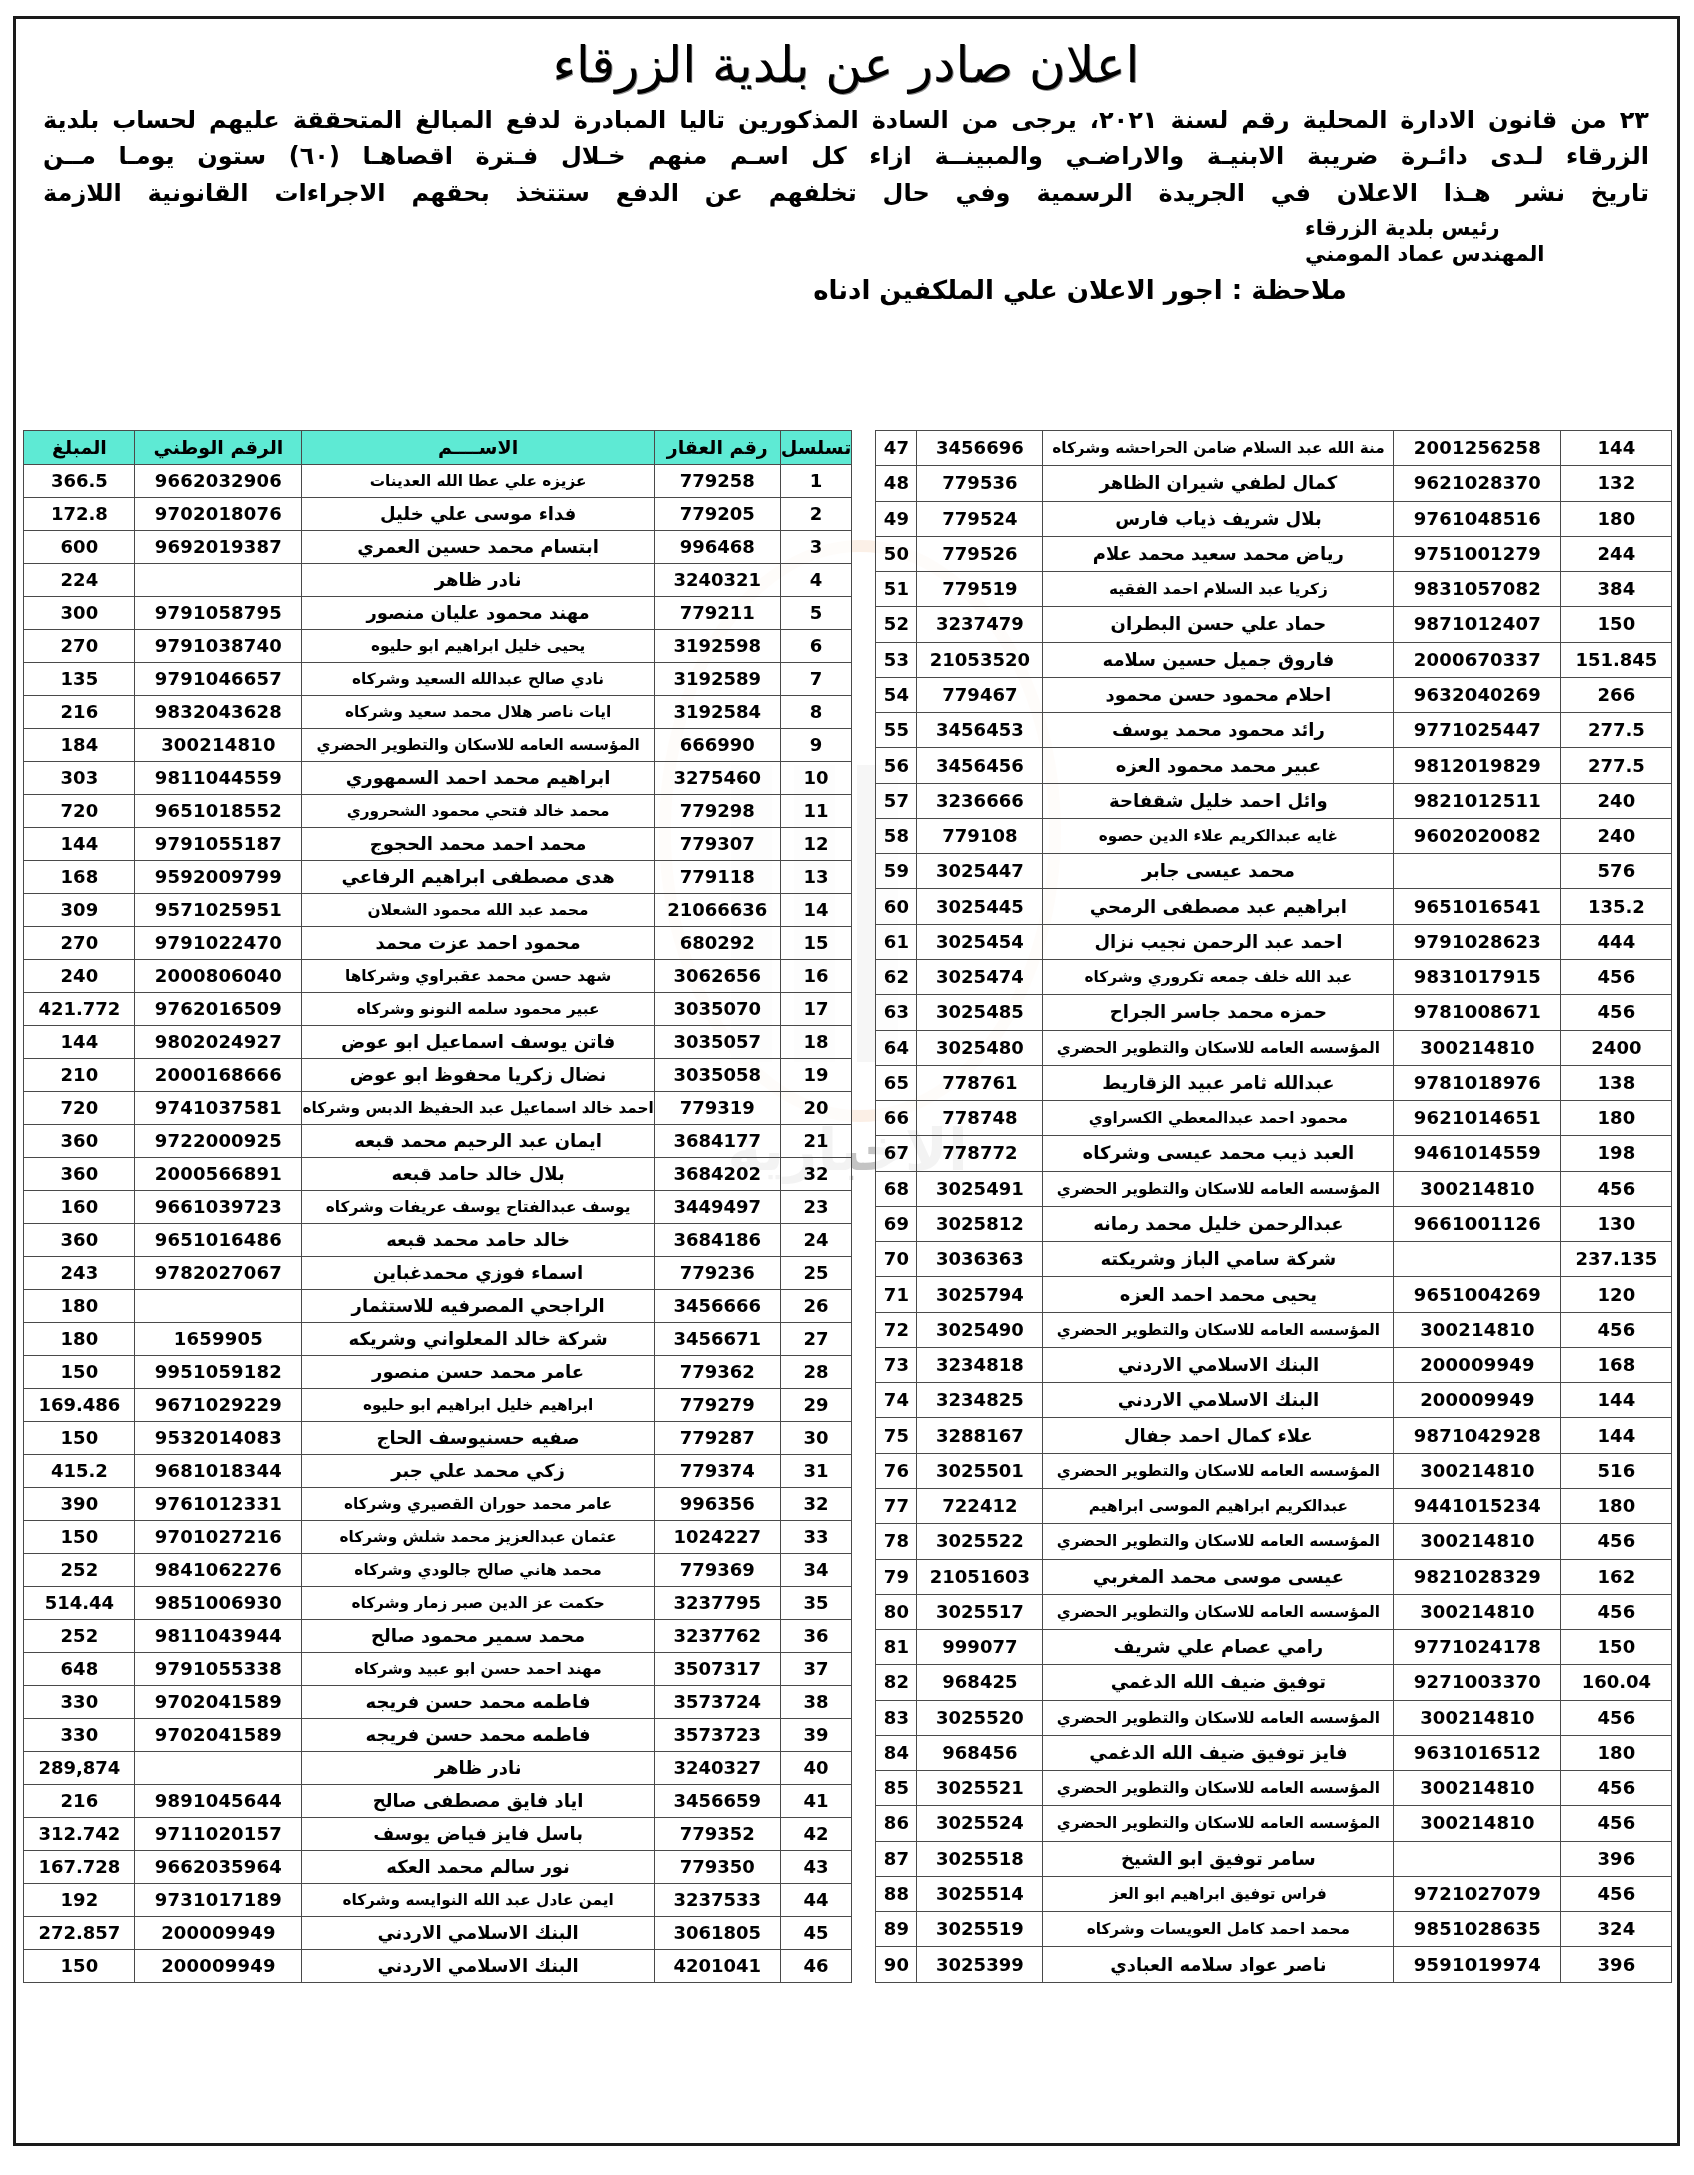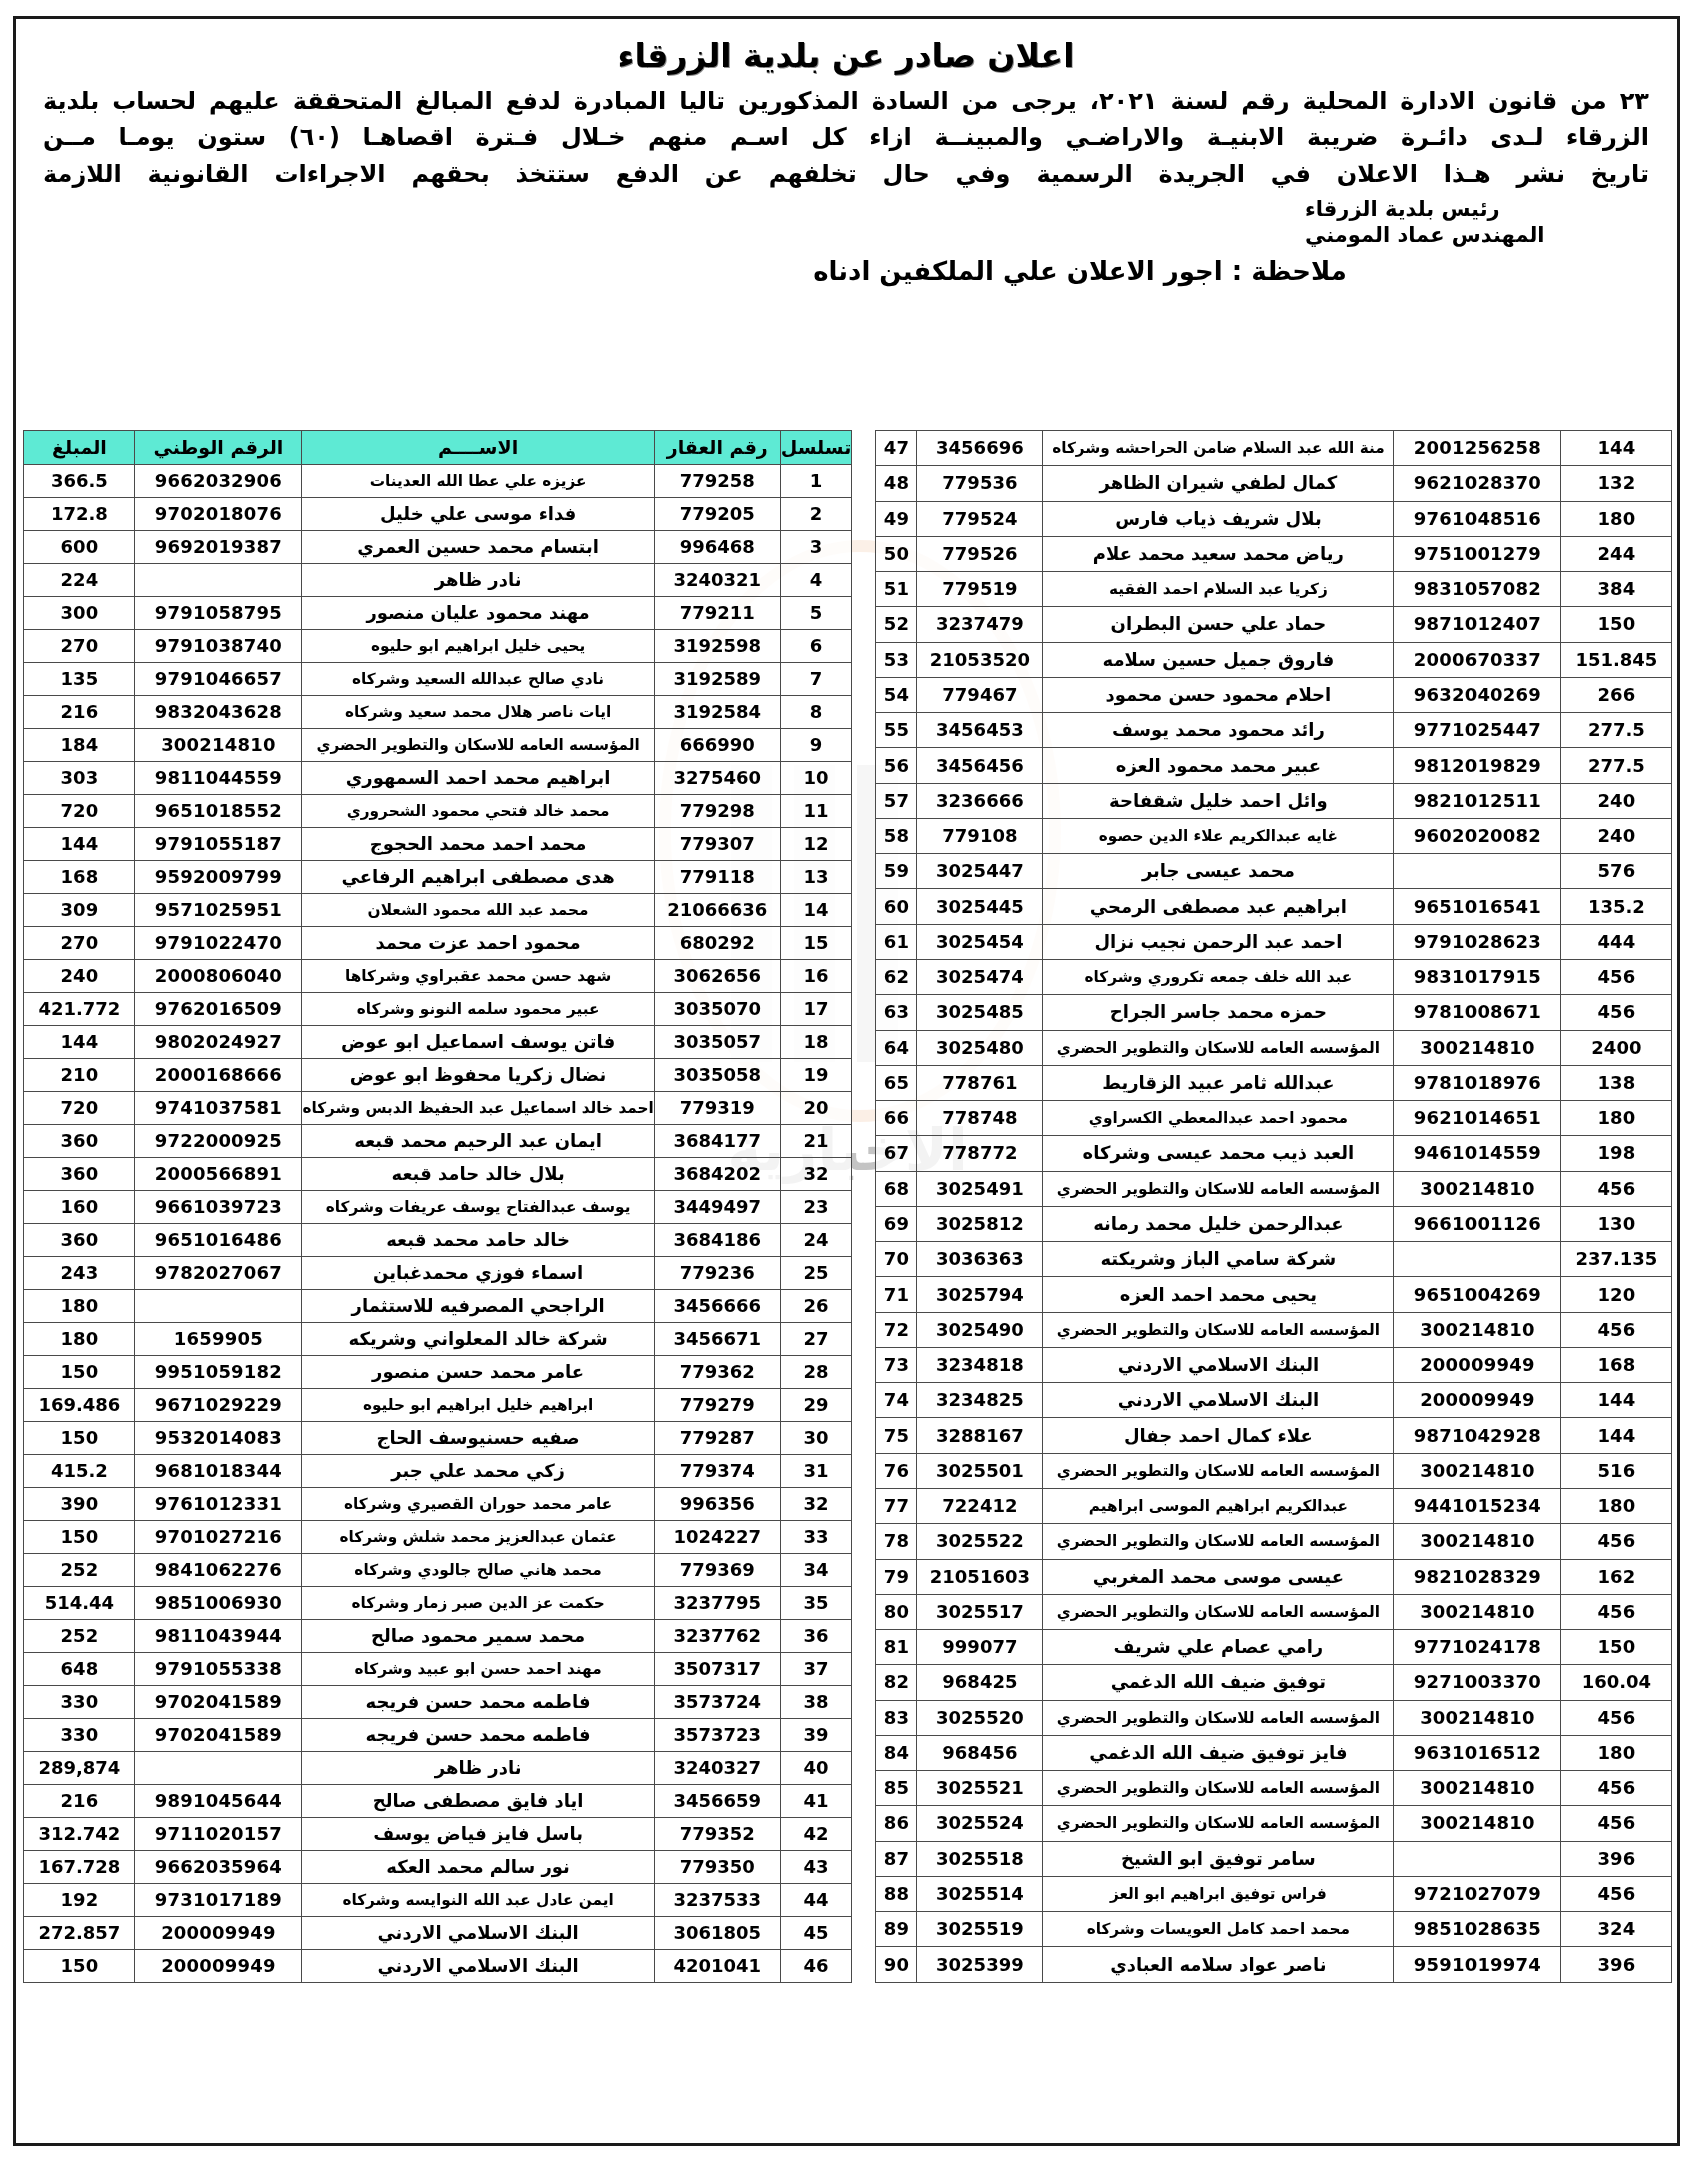--- a/index.html
+++ b/index.html
@@ -64,22 +64,22 @@
   
   .header {
     position: absolute;
     left: 18px;
     top: 20px;
     width: 1656px;
     z-index: 3;
     text-align: center;
   }
   .announce-title {
-    font-size: 33px;
-    font-weight: bold;
+    font-size: 50px;
+    font-weight: normal;
     letter-spacing: 0px;
     margin: 16px 0 9px 0;
     text-shadow: 0.9px 0.9px 0 rgba(0,0,0,.45);
   }
   .body-text {
     font-size: 24px;
     font-weight: bold;
     line-height: 1.48;
     text-align: justify;
     text-align-last: justify;

